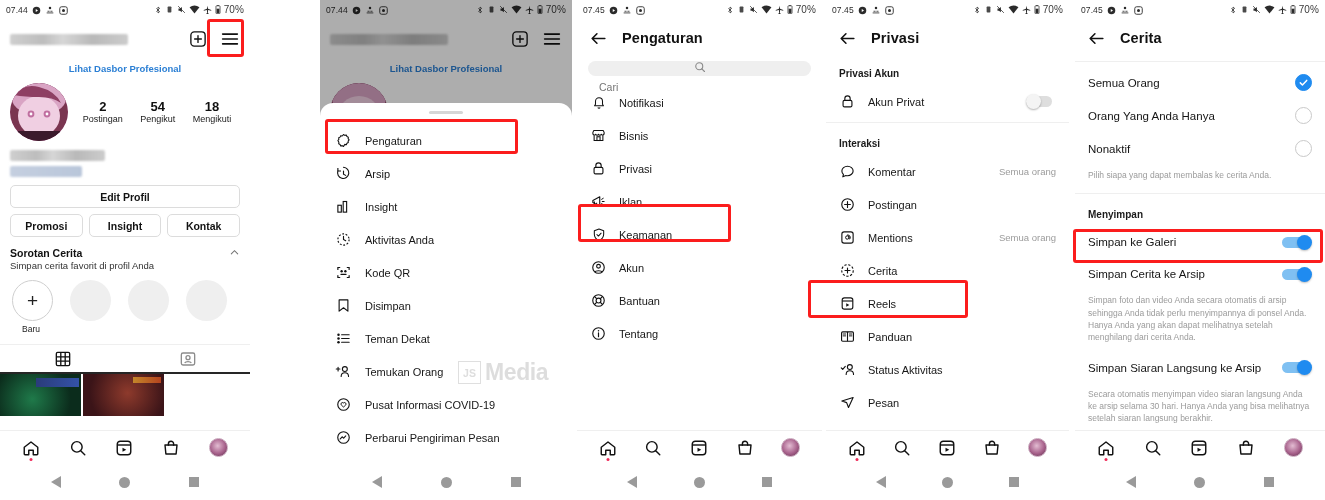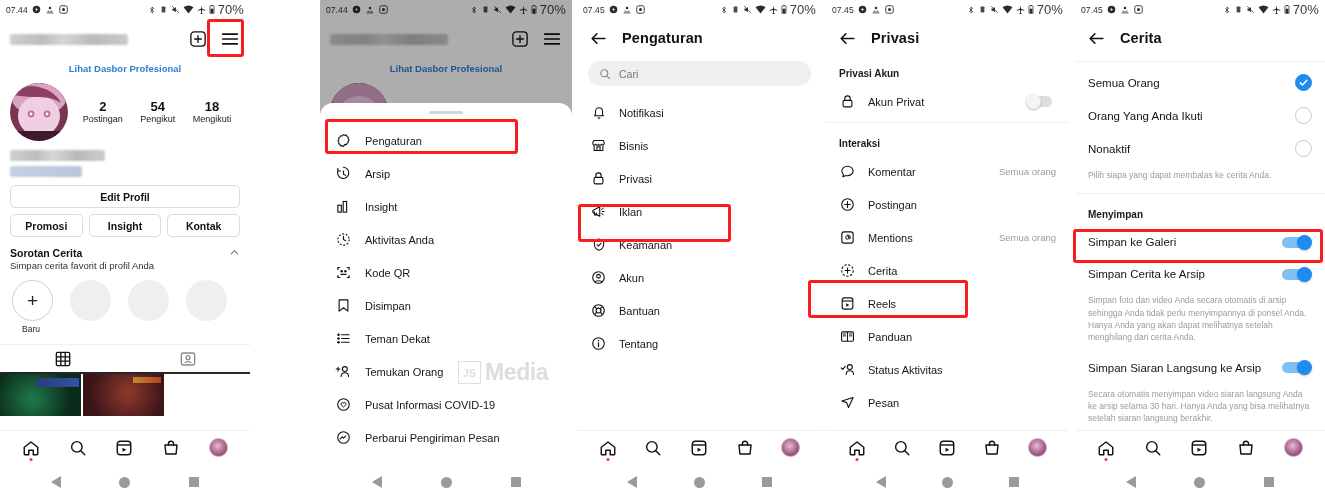--- a/index.html
+++ b/index.html
@@ -28,24 +28,24 @@
   #panel-5 { left: 1075px; width: 250px; }
 
   
   .statusbar {
     height: 19px;
     display: flex; align-items: center;
     padding: 0 6px;
     font-size: 8.5px; color: #2b2b2b;
     letter-spacing: .1px;
   }
-  .sb-left { display: flex; align-items: flex-start; gap: 4px; }
+  .sb-left { display: flex; align-items: flex-end; gap: 4px; }
   .sb-right { margin-left: auto; display: flex; align-items: center; gap: 3px; }
   .sb-ico { display: inline-flex; align-items: center; }
-  .sb-batt { font-size: 13px; color: #3a3a3a; }
+  .sb-batt { font-size: 10px; color: #3a3a3a; }
   .sb-dim { opacity: .85; }
 
   
   .appbar {
     height: 38px;
     display: flex; align-items: center;
     padding: 0 12px;
     gap: 14px;
   }
   .appbar .title {
@@ -181,23 +181,23 @@
   }
   .wm-box {
     width: 23px; height: 23px; border: 1.6px solid #c6c6c6;
     display: flex; align-items: center; justify-content: center;
     font-size: 10.5px; font-weight: bold; color: #c2c2c2;
   }
   .wm-text { font-size: 23px; font-weight: bold; color: #c2c2c2; letter-spacing: -.4px; }
 
   
   .search-box {
-    margin: 4px 11px 10px; height: 25px; border-radius: 13px;
+    margin: 4px 11px 10px; height: 15px; border-radius: 13px;
     background: #efefef; display: flex; align-items: center;
-    gap: 8px; padding: 0 11px;
+    gap: 8px; padding: 0 11px; flex-direction: column;
   }
   .search-box input {
     border: 0; outline: 0; background: transparent;
     font-size: 10.5px; color: #8a8a8a; width: 100%;
     font-family: "Liberation Sans", sans-serif;
   }
   .list-item {
     display: flex; align-items: center; gap: 12px;
     height: 33px; padding: 0 13px;
     font-size: 11px; color: #161616;
@@ -1166,21 +1166,21 @@
 
     <div class="radio-item">
       <span>Semua Orang</span>
       <span class="radio checked">
         <svg width="11" height="11" viewBox="0 0 24 24">
             <path d="M5 12.8l4.6 4.6L19 7.4" fill="none" stroke="#fff" stroke-width="3.2" stroke-linecap="round" stroke-linejoin="round"></path>
           </svg>
       </span>
     </div>
     <div class="radio-item">
-      <span>Orang Yang Anda Ikuti</span>
+      <span>Orang Yang Anda Hanya</span>
       <span class="radio"></span>
     </div>
     <div class="radio-item">
       <span>Nonaktif</span>
       <span class="radio"></span>
     </div>
     <div class="hint">Pilih siapa yang dapat membalas ke cerita Anda.</div>
     <div class="divider"></div>
 
     <div class="section-label">Menyimpan</div>

